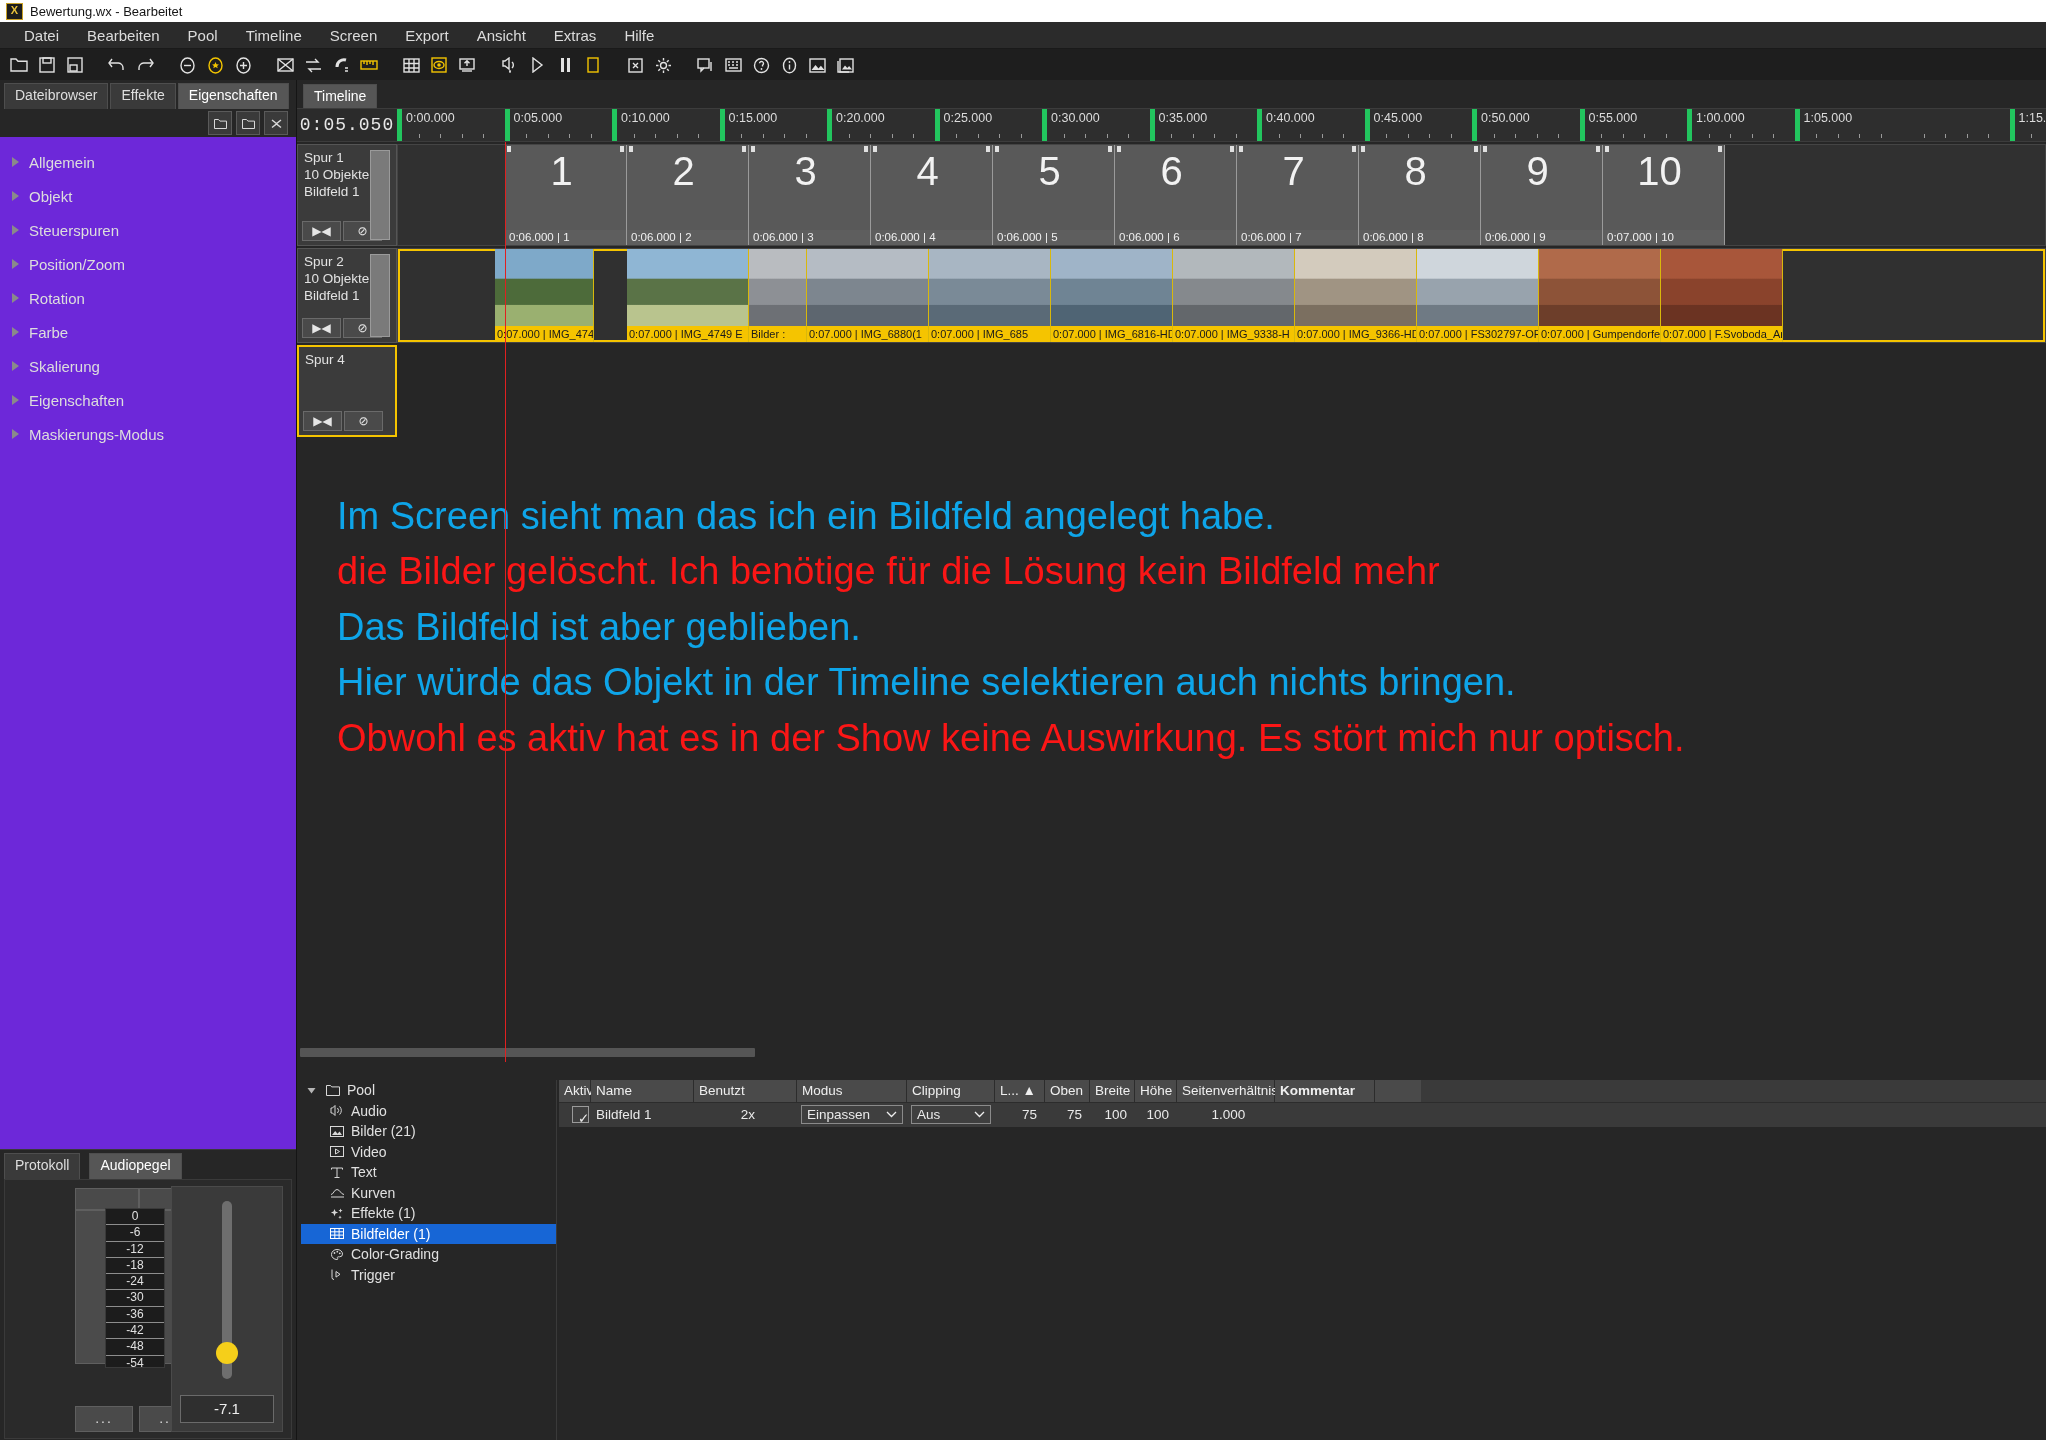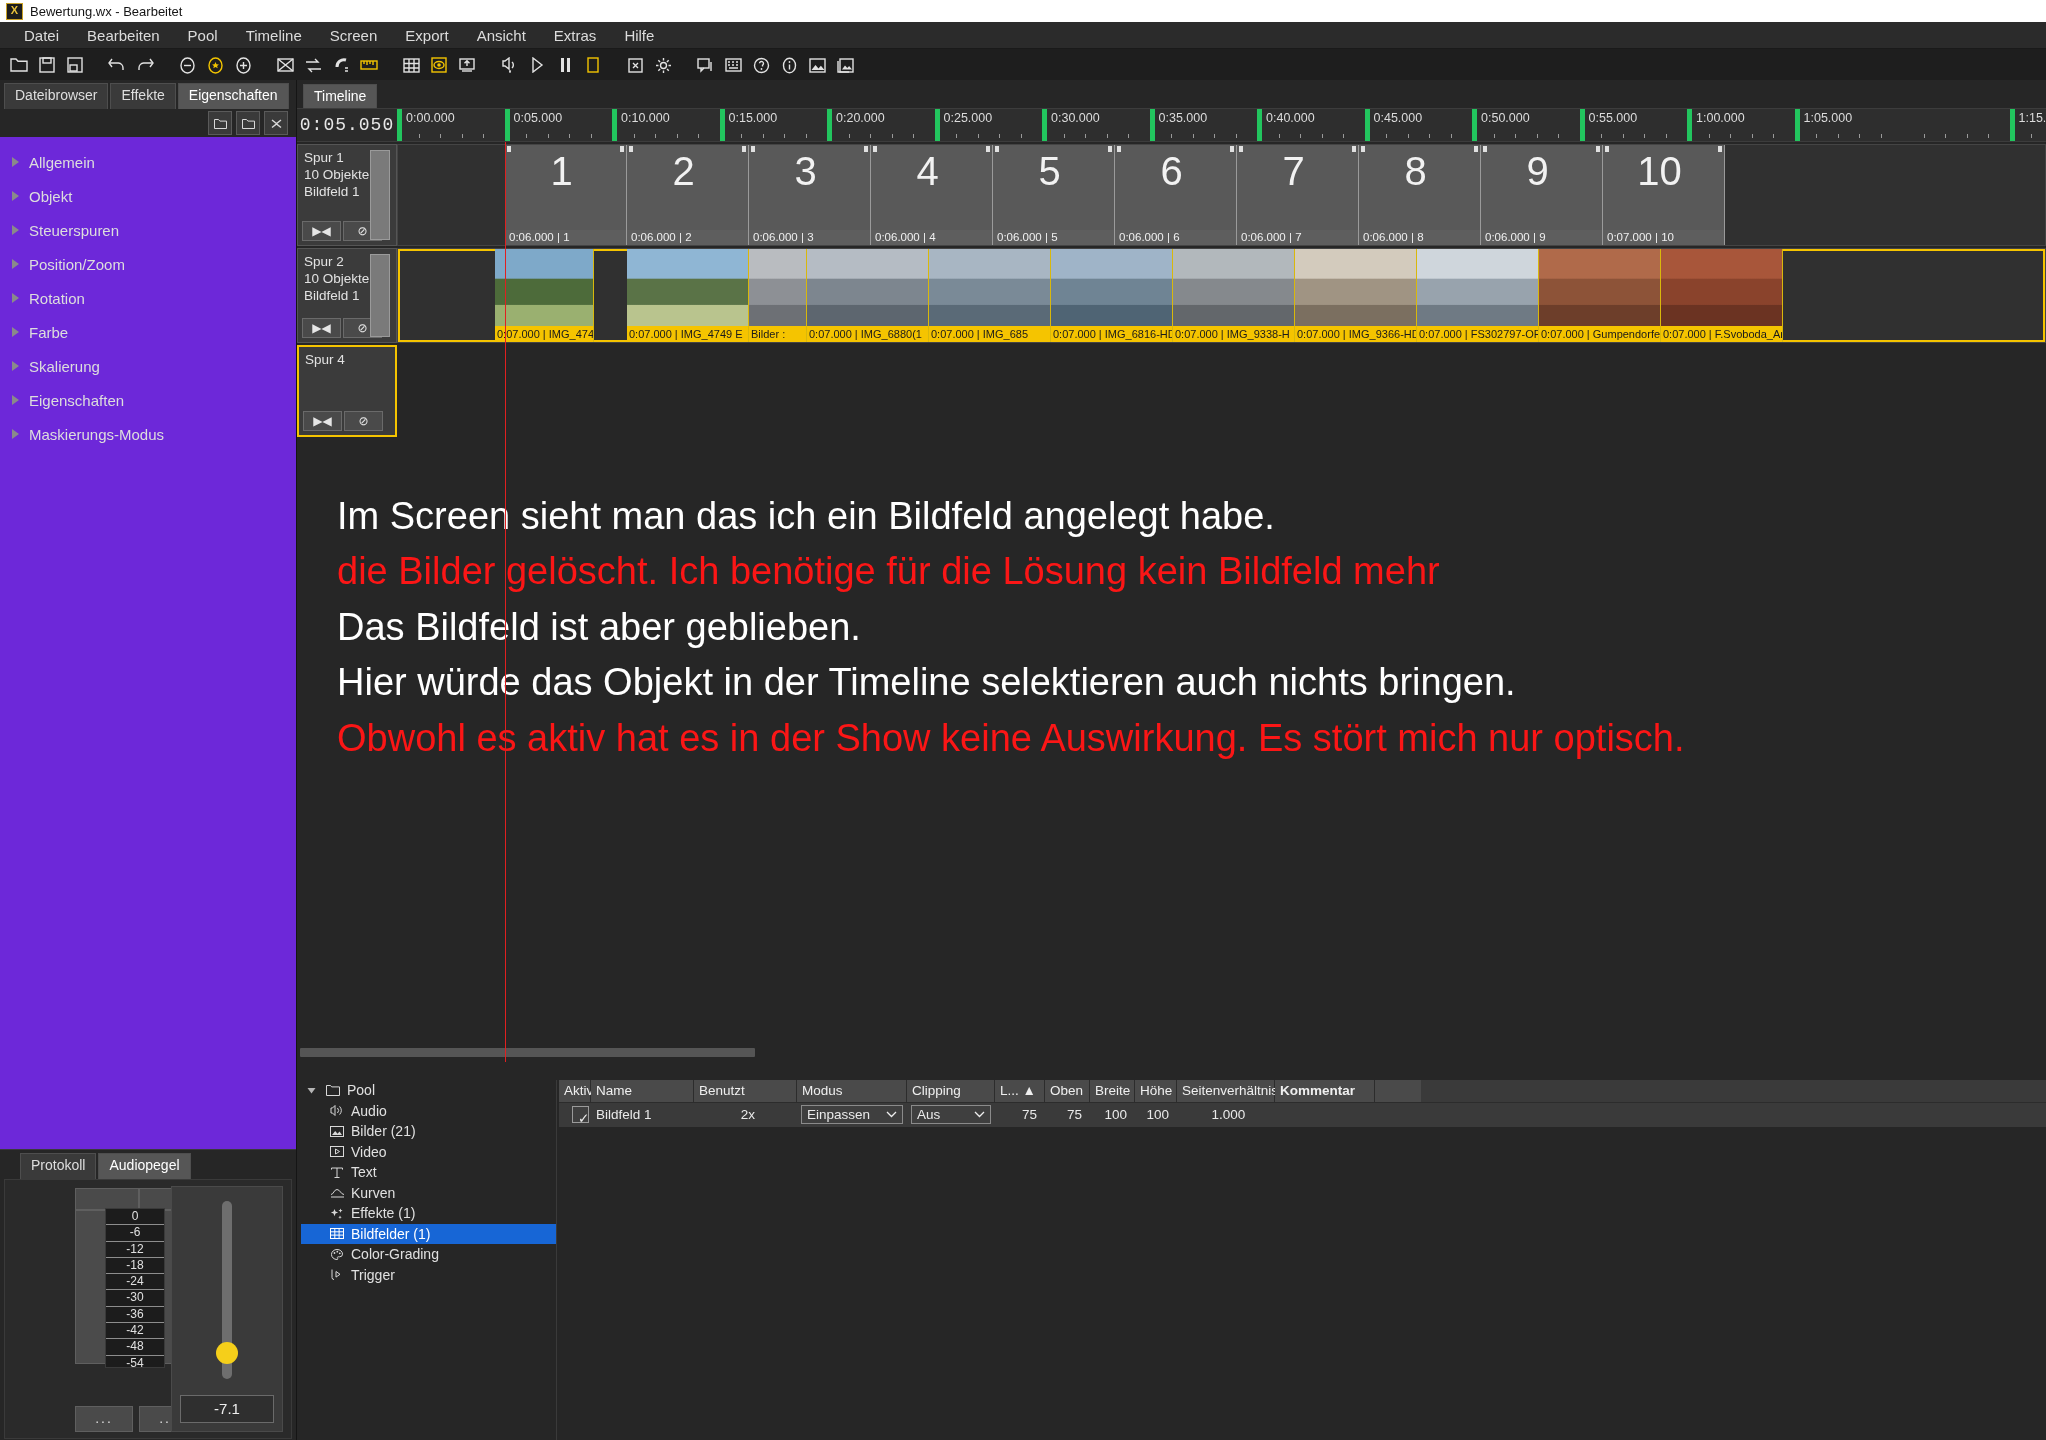--- a/index.html
+++ b/index.html
@@ -47,21 +47,21 @@
             padding-right:8px;background:#262626;}
   .sqbtn{width:22px;height:22px;border:1px solid #5a5a5a;background:#3a3a3a;display:flex;
          align-items:center;justify-content:center;color:#dcdcdc;}
   .proplist{padding-top:8px;}
   .prow{display:flex;align-items:center;gap:10px;height:34px;padding-left:12px;font-size:15px;color:#dddddd;}
   .prow .tri{width:0;height:0;border-left:7px solid #8a8a8a;border-top:5px solid transparent;
              border-bottom:5px solid transparent;}
 
   .logpanel{position:absolute;left:0;right:0;bottom:0;height:290px;background:#262626;
             border-top:1px solid #3a3a3a;}
-  .logtabs{display:flex;height:26px;padding-left:20px;padding-top:3px;gap:2px;}
+  .logtabs{display:flex;height:26px;padding-left:4px;padding-top:3px;gap:9px;}
   .meterwrap{position:relative;height:258px;background:#2a2a2a;margin:0 4px;
              border:1px solid #3a3a3a;}
   .topbtn{position:absolute;width:62px;height:20px;background:#4a4a4a;border:1px solid #5f5f5f;top:8px;}
   .meterbar{position:absolute;width:62px;top:30px;height:152px;background:#4b4b4b;border:1px solid #5f5f5f;}
   .scale{position:absolute;left:100px;top:28px;width:58px;height:158px;
          background:#1c1c1c;border:1px solid #3a3a3a;}
   .scale div{height:15.3px;border-bottom:1px solid #8d8d8d;font-size:12px;text-align:center;
              color:#e0e0e0;line-height:15px;}
   .scale div:last-child{border-bottom:none;}
   .dotsbtn{position:absolute;width:56px;height:24px;background:#4a4a4a;border:1px solid #5f5f5f;
@@ -108,21 +108,21 @@
   .iclip .thumb{position:absolute;left:0;right:0;top:0;bottom:16px;}
   .iclip .inf{position:absolute;left:0;right:0;bottom:0;height:16px;background:#f5c400;color:#1a1a1a;
               font-size:11px;line-height:16px;padding-left:2px;white-space:nowrap;overflow:hidden;
               font-family:"Liberation Sans",sans-serif;}
   .playhead{position:absolute;top:0;bottom:0;width:1px;background:#e02020;z-index:40;}
 
   
   .notes{position:absolute;left:297px;right:0;top:385px;height:510px;background:#262626;
          padding:24px 0 0 40px;box-sizing:border-box;}
   .note{font-size:38px;line-height:1.46;white-space:nowrap;}
-  .note.w{color:#ffffff;}
+  .note.w{color:#0ea5e9;}
   .note.r{color:#fb1616;}
 
   .hscroll{position:absolute;left:300px;width:455px;top:968px;height:9px;background:#555;border-radius:1px;}
 
   
   .pool{position:absolute;left:297px;right:0;top:995px;bottom:0;background:#262626;}
   .pooltree{position:absolute;left:4px;top:5px;width:255px;bottom:0;background:#262626;
             border-right:1px solid #3a3a3a;font-size:14px;}
   .pnode{display:flex;align-items:center;gap:6px;height:20.5px;padding-left:6px;color:#e0e0e0;}
   .pnode.child{padding-left:28px;}

